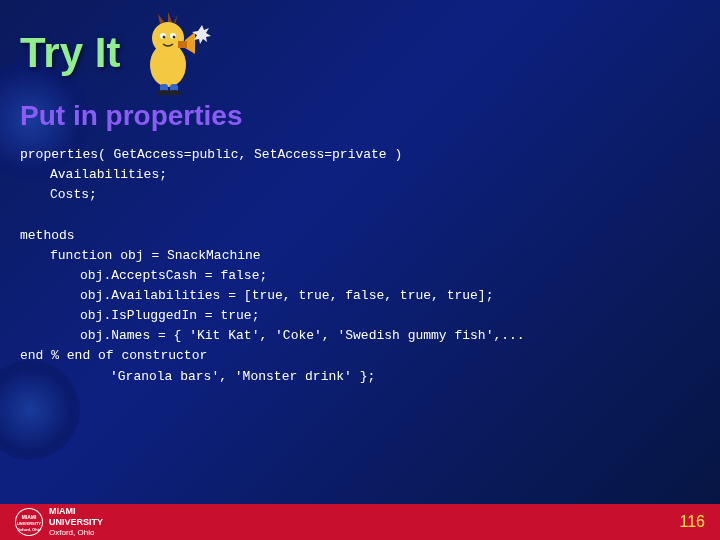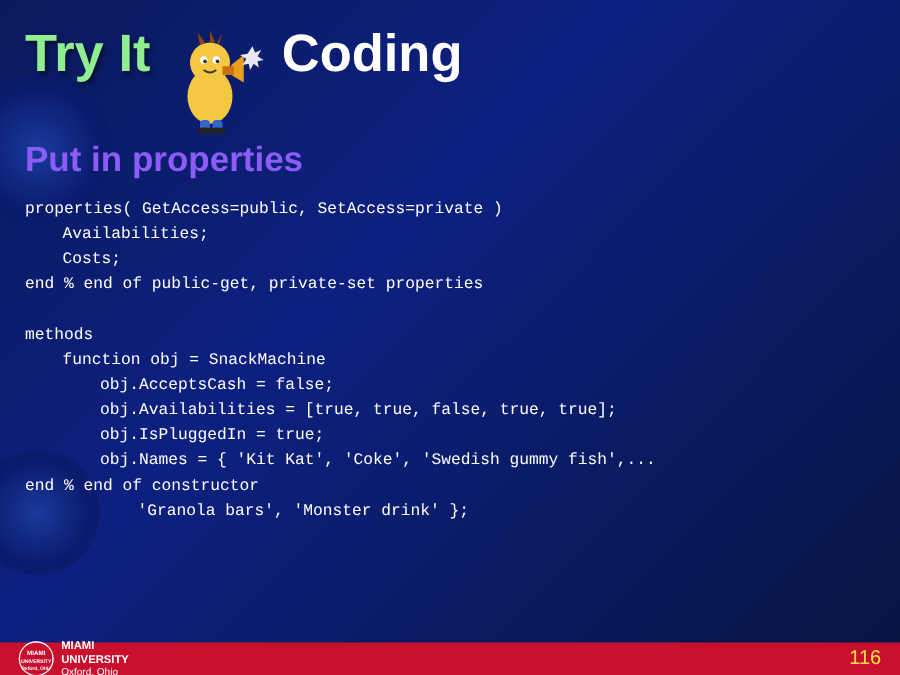--- a/index.html
+++ b/index.html
@@ -35,23 +35,23 @@
       width: 100px;
       height: 100px;
       border-radius: 50%;
       background: radial-gradient(circle, #1a3a9c 0%, #0a1a6c 60%, transparent 100%);
       left: -20px;
       bottom: 80px;
     }
 
     .header {
       position: relative;
-      padding: 22px 20px 5px 20px;
-      display: flex;
-      align-items: flex-start;
+      padding: 10px 20px 5px 20px;
+      display: flex;
+      align-items: center;
       gap: 10px;
     }
 
     .try-it-title {
       font-family: 'Comic Sans MS', cursive, sans-serif;
       font-size: 42px;
       color: #90EE90;
       font-weight: bold;
       text-shadow: 2px 2px 4px rgba(0,0,0,0.5);
       line-height: 1;
@@ -88,21 +88,21 @@
 
     .indent1 { padding-left: 30px; }
     .indent2 { padding-left: 60px; }
     .indent3 { padding-left: 90px; }
 
     .footer {
       position: absolute;
       bottom: 0;
       left: 0;
       right: 0;
-      height: 26px;
+      height: 36px;
       background: #c8102e;
       display: flex;
       align-items: center;
       justify-content: space-between;
       padding: 0 15px;
     }
 
     .footer-logo {
       display: flex;
       align-items: center;
@@ -178,30 +178,28 @@
       <polygon points="72,15 74,20 79,18 76,23 81,26 76,27 77,32 73,29 70,34 69,29 64,30 67,25 62,22 68,21" fill="#ffffff" opacity="0.9"></polygon>
 
       <rect x="30" y="74" width="8" height="8" rx="3" fill="#3366cc"></rect>
       <rect x="40" y="74" width="8" height="8" rx="3" fill="#3366cc"></rect>
 
       <ellipse cx="34" cy="83" rx="7" ry="3" fill="#222"></ellipse>
       <ellipse cx="44" cy="83" rx="7" ry="3" fill="#222"></ellipse>
     </svg>
   </div>
 
-  <div class="coding-title">Coding</div>
 </div>
 
 <div class="subtitle">Put in properties</div>
 
 <div class="code-block">
   <span class="code-line">properties( GetAccess=public, SetAccess=private )</span>
   <span class="code-line indent1">Availabilities;</span>
   <span class="code-line indent1">Costs;</span>
-  <span class="code-line">end % end of public-get, private-set properties</span>
   <span class="code-line">&nbsp;</span>
   <span class="code-line">methods</span>
   <span class="code-line indent1">function obj = SnackMachine</span>
   <span class="code-line indent2">obj.AcceptsCash = false;</span>
   <span class="code-line indent2">obj.Availabilities = [true, true, false, true, true];</span>
   <span class="code-line indent2">obj.IsPluggedIn = true;</span>
   <span class="code-line indent2">obj.Names = { 'Kit Kat', 'Coke', 'Swedish gummy fish',...</span>
   <span class="code-line">end % end of constructor</span>
   <span class="code-line indent3">'Granola bars', 'Monster drink' };</span>
 </div>

